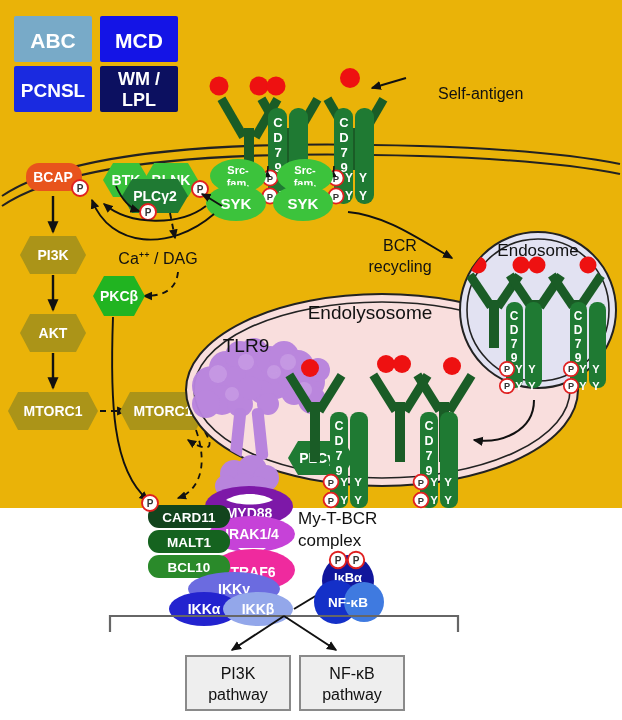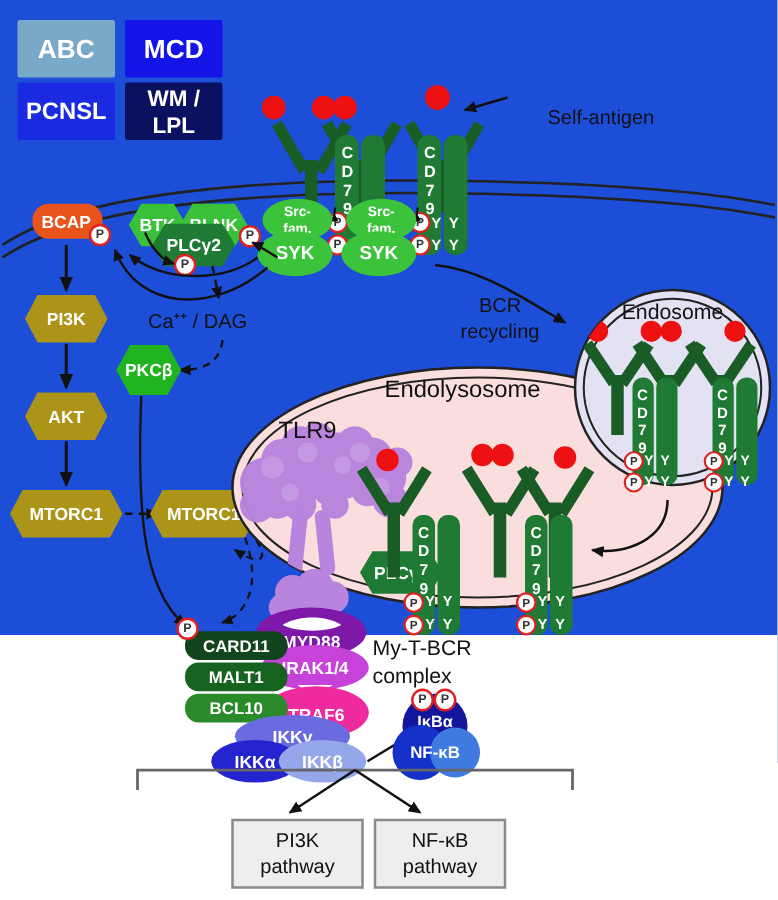--- a/index.html
+++ b/index.html
@@ -1,18 +1,18 @@
 <!DOCTYPE html>
 <html><head>
 <meta charset="utf-8">
 <style>
   html,body{margin:0;padding:0;background:#ffffff;}
   body{width:622px;height:720px;overflow:hidden;
        font-family:"Liberation Sans",sans-serif;}
-  #stage{position:relative;width:622px;height:508px;background:#1d4ed8;}
+  #stage{position:relative;width:622px;height:508px;background:#eab308;}
   svg#fig{position:absolute;left:0;top:0;width:622px;height:720px;}
   .lbl{font-family:"Liberation Sans",sans-serif;font-weight:bold;
        text-anchor:middle;dominant-baseline:central;}
   .plain{font-family:"Liberation Sans",sans-serif;fill:#111;
          text-anchor:middle;dominant-baseline:central;}
 </style>
 </head>
 <body>
 
 <div id="stage">

